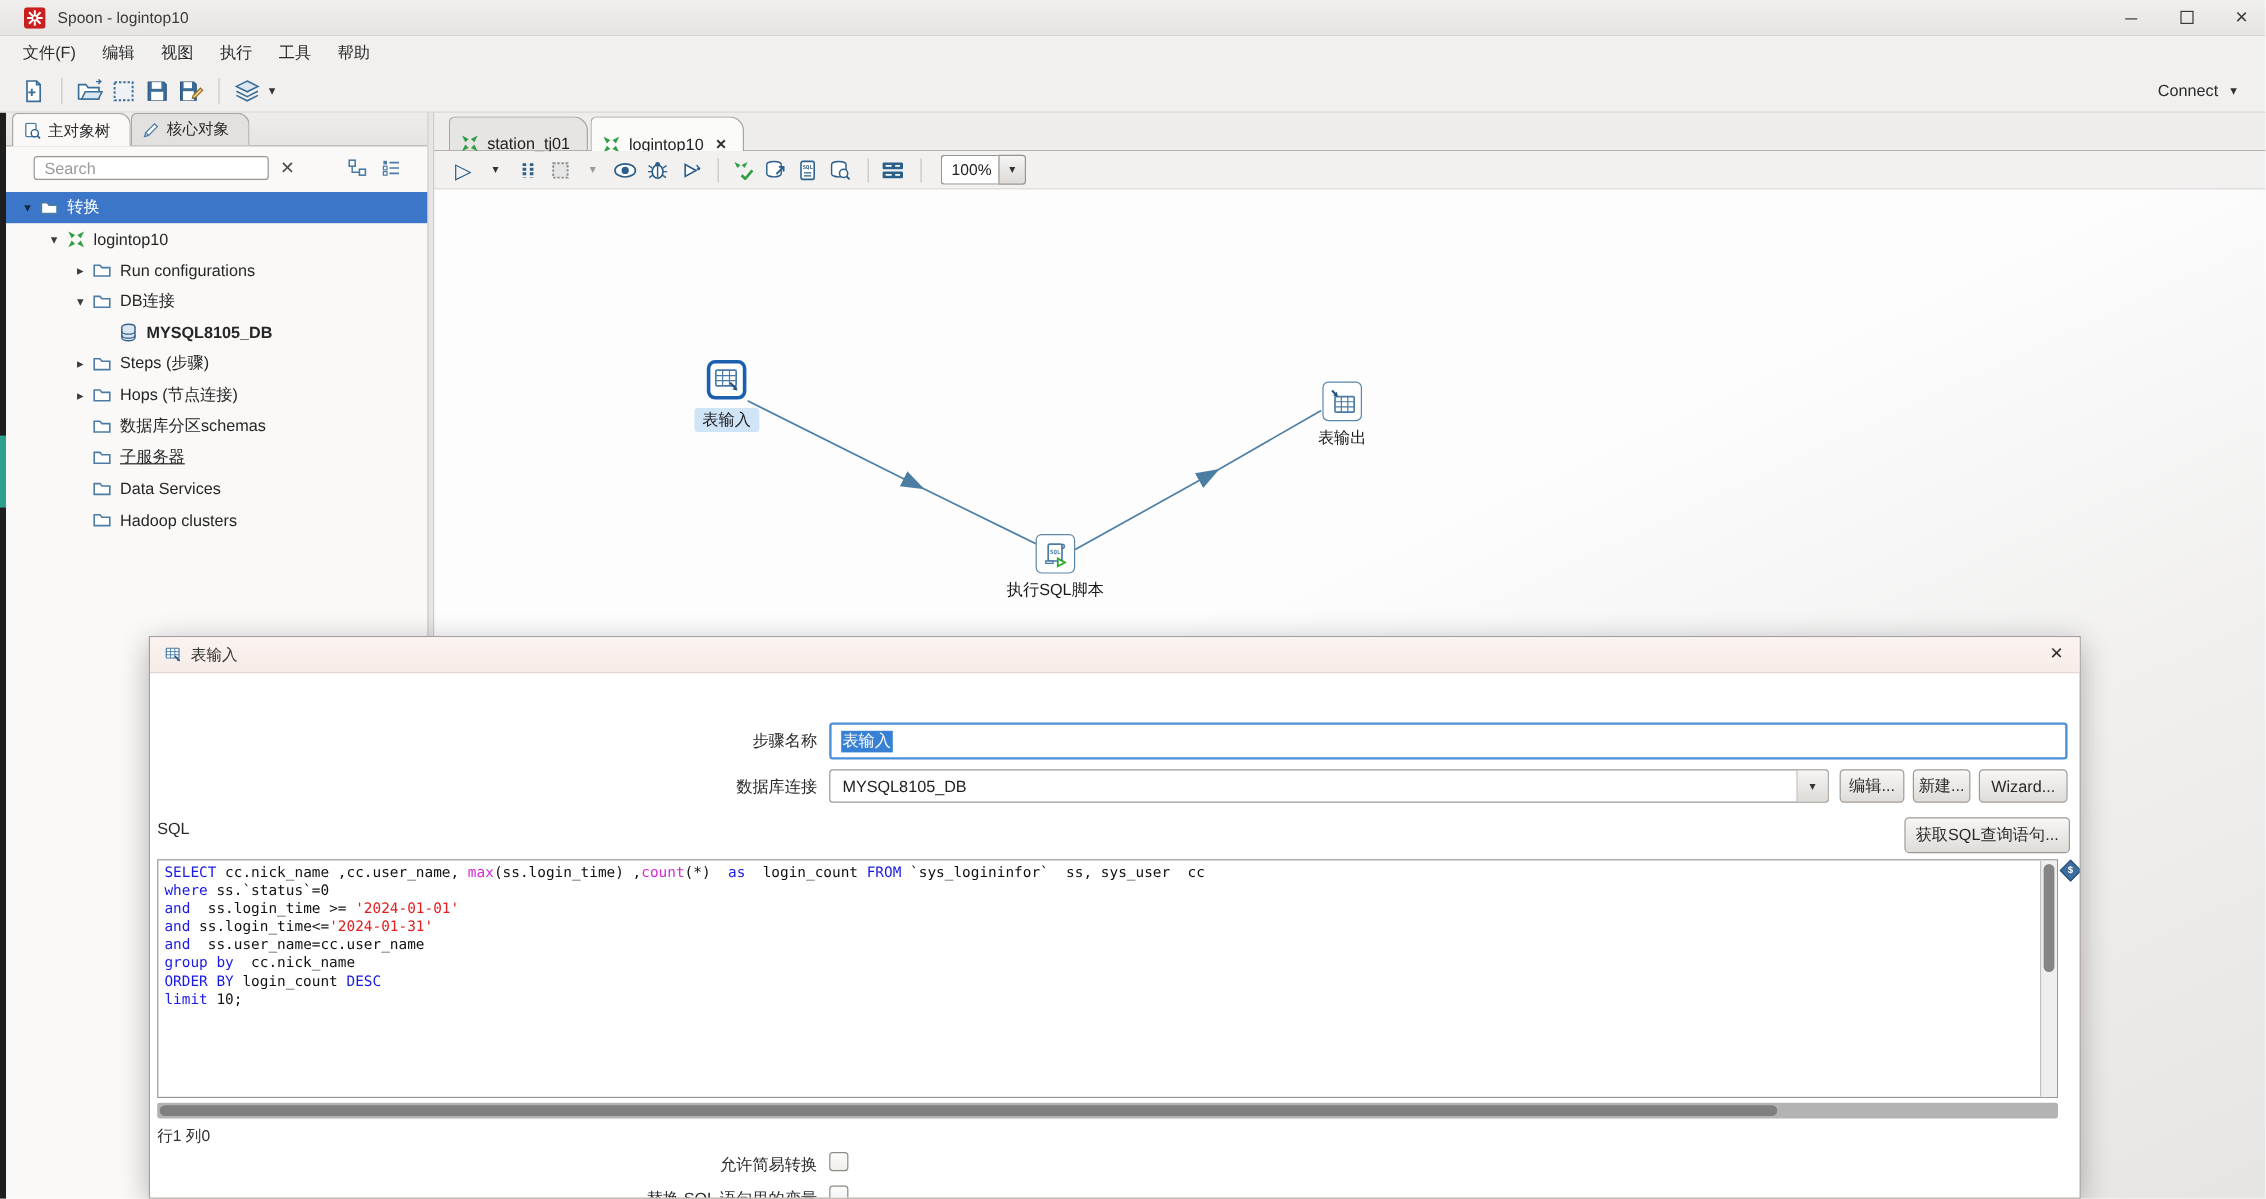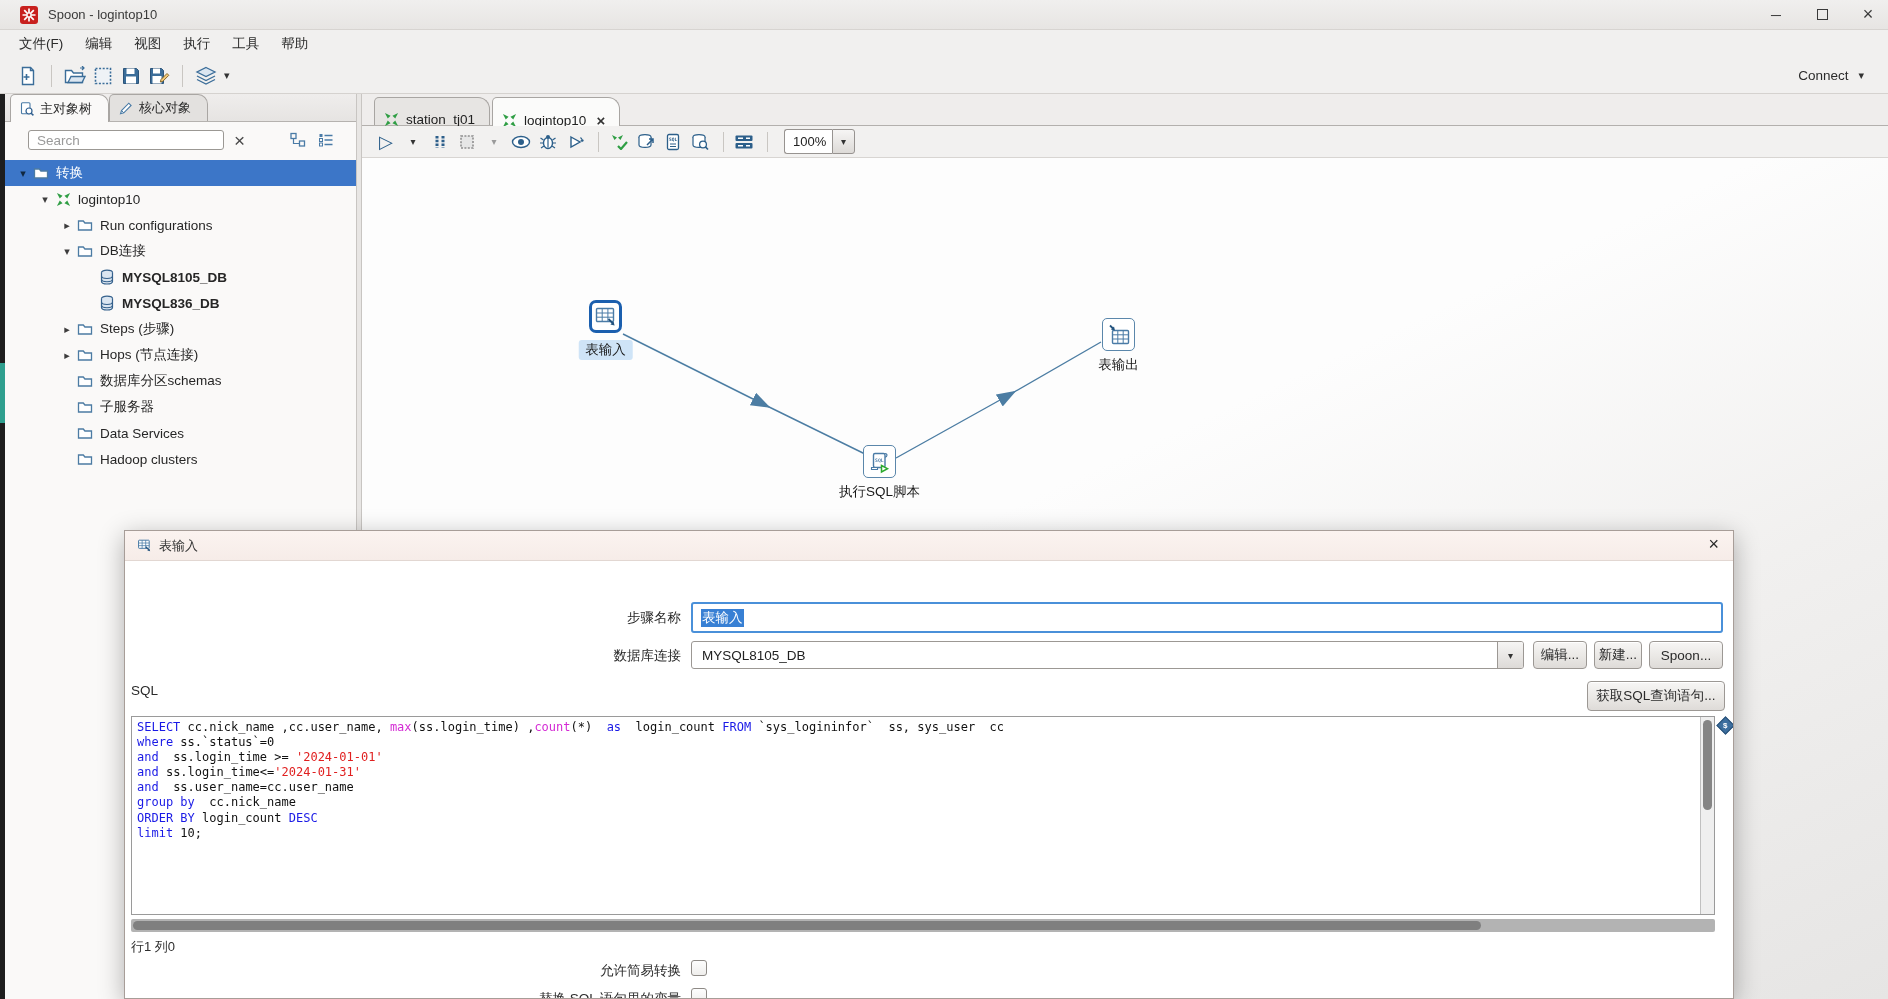--- a/index.html
+++ b/index.html
@@ -273,59 +273,48 @@
           <span class="expander"></span>
           <span class="tree-icon">
             <svg width="14" height="16" viewBox="0 0 14 16">
               <ellipse cx="7" cy="3.5" rx="5.5" ry="2.3" fill="#dbe6f1" stroke="#35618c" stroke-width="1.2"></ellipse>
               <path d="M1.5,3.5 v9 c0,1.4 2.5,2.5 5.5,2.5 s5.5,-1.1 5.5,-2.5 v-9" fill="#dbe6f1" stroke="#35618c" stroke-width="1.2"></path>
               <path d="M1.5,7 c0,1.4 2.5,2.5 5.5,2.5 s5.5,-1.1 5.5,-2.5 M1.5,10.3 c0,1.4 2.5,2.5 5.5,2.5 s5.5,-1.1 5.5,-2.5" fill="none" stroke="#35618c" stroke-width="1.1"></path>
             </svg>
           </span>
           <span class="tree-label bold">MYSQL8105_DB</span>
         </div>
-        <div class="tree-row" style="padding-left: 80px;">
+        <div class="tree-row" style="padding-left: 58px;">
+          <span class="expander">▸</span>
+          <span class="tree-icon">
+            <svg width="16" height="14" viewBox="0 0 16 14">
+              <path d="M1.5,12 v-9 h4.8 l1.6,2 h6.6 v7 z" fill="#fff" stroke="#4c7ba3" stroke-width="1.3"></path>
+            </svg>
+          </span>
+          <span class="tree-label">Steps (步骤)</span>
+        </div>
+        <div class="tree-row" style="padding-left: 58px;">
+          <span class="expander">▸</span>
+          <span class="tree-icon">
+            <svg width="16" height="14" viewBox="0 0 16 14">
+              <path d="M1.5,12 v-9 h4.8 l1.6,2 h6.6 v7 z" fill="#fff" stroke="#4c7ba3" stroke-width="1.3"></path>
+            </svg>
+          </span>
+          <span class="tree-label">Hops (节点连接)</span>
+        </div>
+        <div class="tree-row" style="padding-left: 58px;">
           <span class="expander"></span>
           <span class="tree-icon">
-            <svg width="14" height="16" viewBox="0 0 14 16">
-              <ellipse cx="7" cy="3.5" rx="5.5" ry="2.3" fill="#dbe6f1" stroke="#35618c" stroke-width="1.2"></ellipse>
-              <path d="M1.5,3.5 v9 c0,1.4 2.5,2.5 5.5,2.5 s5.5,-1.1 5.5,-2.5 v-9" fill="#dbe6f1" stroke="#35618c" stroke-width="1.2"></path>
-              <path d="M1.5,7 c0,1.4 2.5,2.5 5.5,2.5 s5.5,-1.1 5.5,-2.5 M1.5,10.3 c0,1.4 2.5,2.5 5.5,2.5 s5.5,-1.1 5.5,-2.5" fill="none" stroke="#35618c" stroke-width="1.1"></path>
-            </svg>
-          </span>
-          <span class="tree-label bold">MYSQL836_DB</span>
-        </div>
-        <div class="tree-row" style="padding-left: 58px;">
-          <span class="expander">▸</span>
-          <span class="tree-icon">
-            <svg width="16" height="14" viewBox="0 0 16 14">
-              <path d="M1.5,12 v-9 h4.8 l1.6,2 h6.6 v7 z" fill="#fff" stroke="#4c7ba3" stroke-width="1.3"></path>
-            </svg>
-          </span>
-          <span class="tree-label">Steps (步骤)</span>
-        </div>
-        <div class="tree-row" style="padding-left: 58px;">
-          <span class="expander">▸</span>
-          <span class="tree-icon">
-            <svg width="16" height="14" viewBox="0 0 16 14">
-              <path d="M1.5,12 v-9 h4.8 l1.6,2 h6.6 v7 z" fill="#fff" stroke="#4c7ba3" stroke-width="1.3"></path>
-            </svg>
-          </span>
-          <span class="tree-label">Hops (节点连接)</span>
-        </div>
-        <div class="tree-row" style="padding-left: 58px;">
-          <span class="expander"></span>
-          <span class="tree-icon">
             <svg width="16" height="14" viewBox="0 0 16 14">
               <path d="M1.5,12 v-9 h4.8 l1.6,2 h6.6 v7 z" fill="#fff" stroke="#4c7ba3" stroke-width="1.3"></path>
             </svg>
           </span>
           <span class="tree-label">数据库分区schemas</span>
         </div>
-        <div class="tree-row" style="padding-left: 58px;">
+        <div class="tree-row" style="padding-left: 58px; text-decoration: underline;">
           <span class="expander"></span>
           <span class="tree-icon">
             <svg width="16" height="14" viewBox="0 0 16 14">
               <path d="M1.5,12 v-9 h4.8 l1.6,2 h6.6 v7 z" fill="#fff" stroke="#4c7ba3" stroke-width="1.3"></path>
             </svg>
           </span>
           <span class="tree-label">子服务器</span>
         </div>
         <div class="tree-row" style="padding-left: 58px;">
           <span class="expander"></span>
@@ -525,21 +514,21 @@
       <span class="sel-text">表输入</span>
     </div>
 
     <label class="dlg-label" style="left:256px;top:86px">数据库连接</label>
     <div class="combo" style="left:566px;top:80px;width:833px;height:28px">
       <span class="combo-value">MYSQL8105_DB</span>
       <span class="combo-arrow">▾</span>
     </div>
     <button class="gtk-btn" style="left:1408px;top:80px;width:54px;height:28px">编辑...</button>
     <button class="gtk-btn" style="left:1469px;top:80px;width:48px;height:28px">新建...</button>
-    <button class="gtk-btn" style="left:1524px;top:80px;width:74px;height:28px">Spoon...</button>
+    <button class="gtk-btn" style="left:1524px;top:80px;width:74px;height:28px">Wizard...</button>
 
     <div class="sql-section-label">SQL</div>
     <button class="gtk-btn" style="left:1462px;top:120px;width:138px;height:30px">获取SQL查询语句...</button>
 
     <div class="sql-editor">
       <div class="sql-code" id="sql-code"><div class="sql-line"><span class="tok-k">SELECT</span><span class="tok-t"> cc.nick_name ,cc.user_name, </span><span class="tok-f">max</span><span class="tok-t">(ss.login_time) ,</span><span class="tok-f">count</span><span class="tok-t">(*)  </span><span class="tok-k">as</span><span class="tok-t">  login_count </span><span class="tok-k">FROM</span><span class="tok-t"> `sys_logininfor`  ss, sys_user  cc</span></div><div class="sql-line"><span class="tok-k">where</span><span class="tok-t"> ss.`status`=0</span></div><div class="sql-line"><span class="tok-k">and</span><span class="tok-t">  ss.login_time &gt;= </span><span class="tok-s">'2024-01-01'</span></div><div class="sql-line"><span class="tok-k">and</span><span class="tok-t"> ss.login_time&lt;=</span><span class="tok-s">'2024-01-31'</span></div><div class="sql-line"><span class="tok-k">and</span><span class="tok-t">  ss.user_name=cc.user_name</span></div><div class="sql-line"><span class="tok-k">group by</span><span class="tok-t">  cc.nick_name</span></div><div class="sql-line"><span class="tok-k">ORDER BY</span><span class="tok-t"> login_count </span><span class="tok-k">DESC</span></div><div class="sql-line"><span class="tok-k">limit</span><span class="tok-t"> 10;</span></div></div>
       <div class="vscroll">
           <div class="thumb"></div>
         </div>
     </div>

